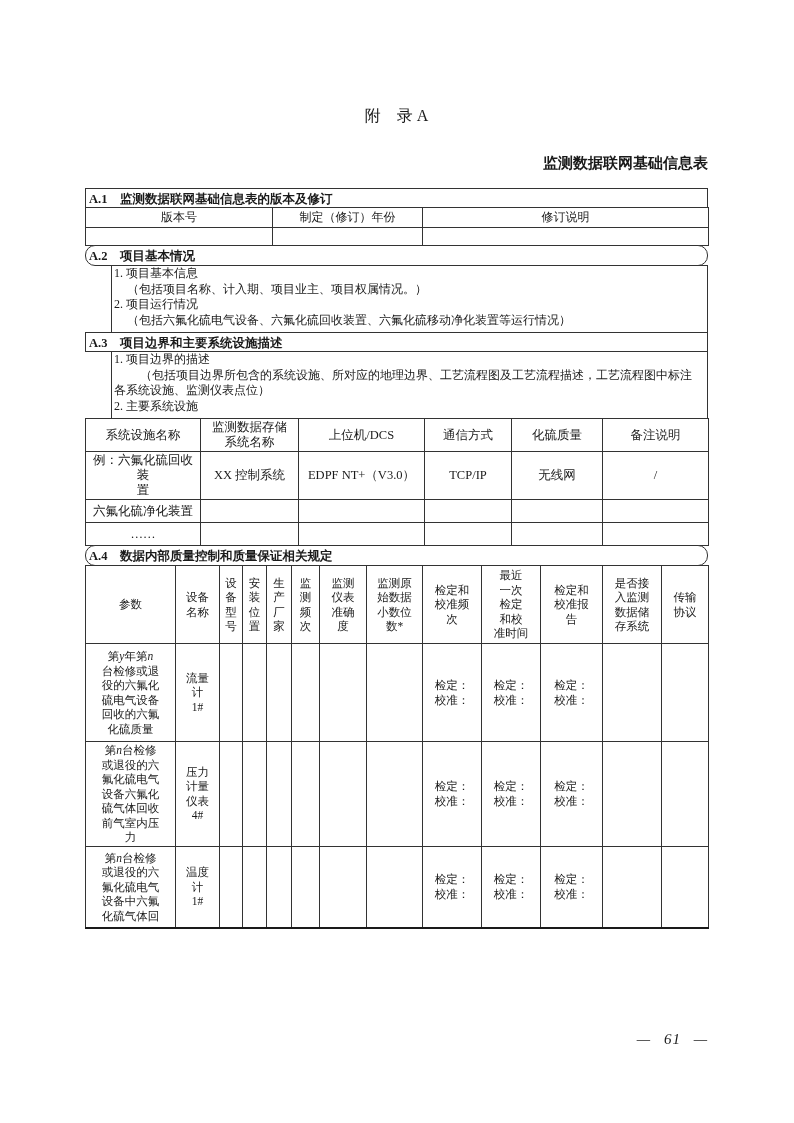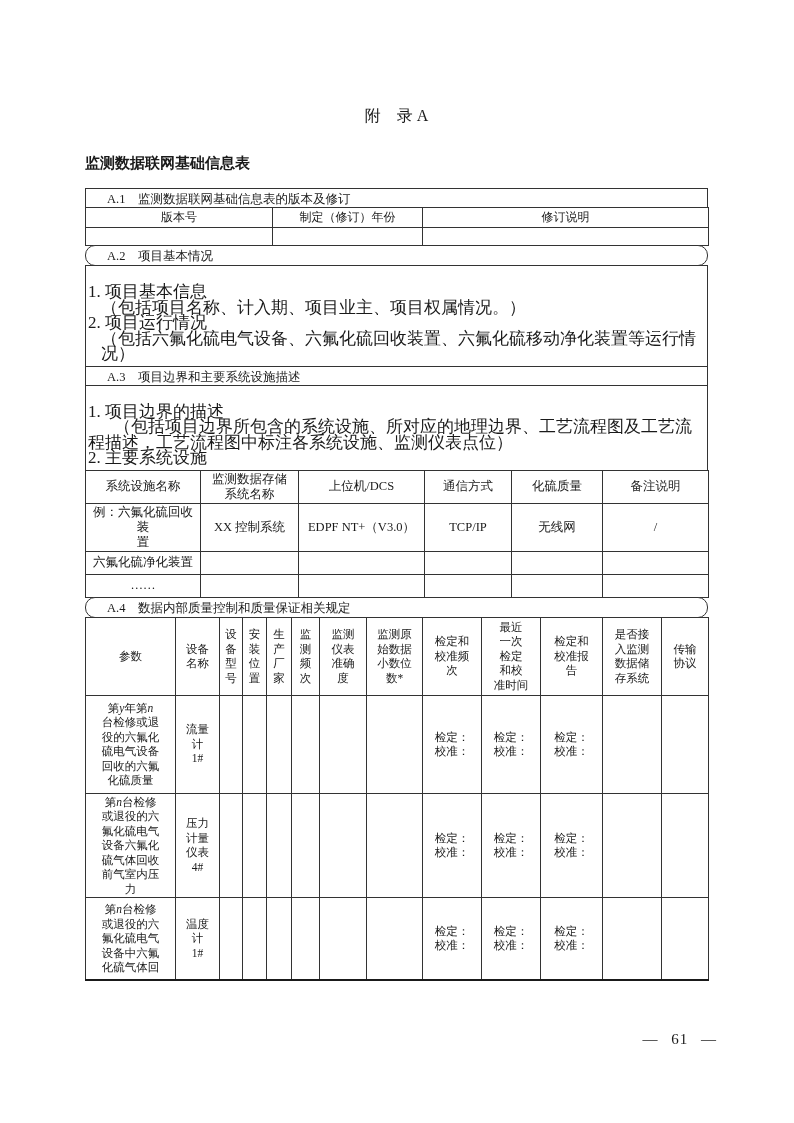--- a/index.html
+++ b/index.html
@@ -3,49 +3,49 @@
 <meta charset="utf-8">
 <style>
   html,body{margin:0;padding:0;background:#ffffff;}
   body{
     width:794px;height:1123px;position:relative;overflow:hidden;
     font-family:"Liberation Serif","DejaVu Serif",serif;
     color:#1a1a1a;
   }
   .doc{position:absolute;left:85px;top:0;width:623px;}
   .appendix-title{margin:106px 0 0;text-align:center;font-size:16px;font-weight:normal;}
-  .main-title{margin:27px 0 0;text-align:left;font-size:15px;font-weight:bold;}
+  .main-title{margin:27px 0 0;text-align:right;font-size:15px;font-weight:bold;}
   .stack{margin-top:16px;}
   .blk{
     border:1px solid #333;margin-top:-1px;box-sizing:border-box;
     background:#fff;
   }
-  .secbar{font-weight:normal;font-size:12.5px;line-height:17px;padding:2px 21px 1px;}
-  .textcell{font-size:17px;line-height:15.5px;padding:18px 4px 4px 2px;}
+  .secbar{font-weight:bold;font-size:12.5px;line-height:17px;padding:2px 3px 1px;}
+  .textcell{font-size:12px;line-height:15.5px;padding:0 4px 4px 2px;margin-left:26px;}
   .ln{margin:0;}
   .ind1{padding-left:13px;}
   .indent2{text-indent:26px;}
   table{border-collapse:collapse;table-layout:fixed;width:623px;margin-top:-1px;background:#fff;}
   td,th{
     border:1px solid #333;text-align:center;vertical-align:middle;
     font-weight:normal;white-space:pre-line;box-sizing:border-box;
     padding:1px 2px;overflow:hidden;
   }
   .a1t th,.a1t td{font-size:12px;}
   .syst th,.syst td{font-size:12.5px;line-height:15px;}
   .part th,.part td{font-size:11.5px;line-height:14.5px;padding:1px 1px;}
   .part td.paramcell{padding:1px 6px;}
   .part tr:last-child td{border-bottom:2px solid #1a1a1a;}
   tr.h19{height:19px;} tr.h18{height:18px;}
   tr.h30{height:30px;} tr.h35{height:35px;} tr.h23{height:23px;}
   tr.h78{height:78px;} tr.h98{height:98px;} tr.h102{height:102px;} tr.h82{height:82px;}
   .secbar.h20{height:20px;} .secbar.h21{height:21px;border-radius:10px;}
   .page-number{
-    position:absolute;top:1031px;right:77px;font-size:15px;
-    word-spacing:8px;letter-spacing:1px;
+    position:absolute;top:1031px;right:86px;font-size:15px;
+    word-spacing:8px;letter-spacing:1px;font-style:italic;
   }
   i{font-style:italic;}
 </style>
 </head>
 <body>
 
 <div class="doc">
   <h1 class="appendix-title">附　录 A</h1>
   <h2 class="main-title">监测数据联网基础信息表</h2>
 

